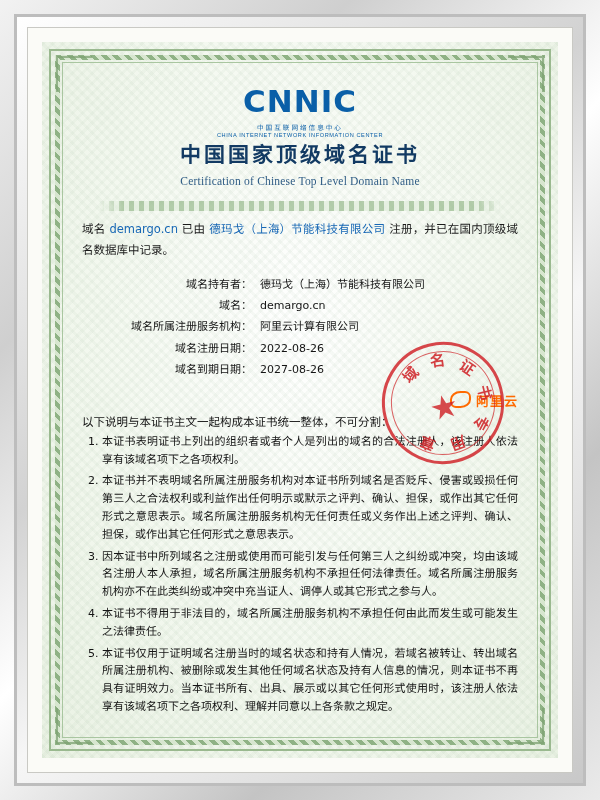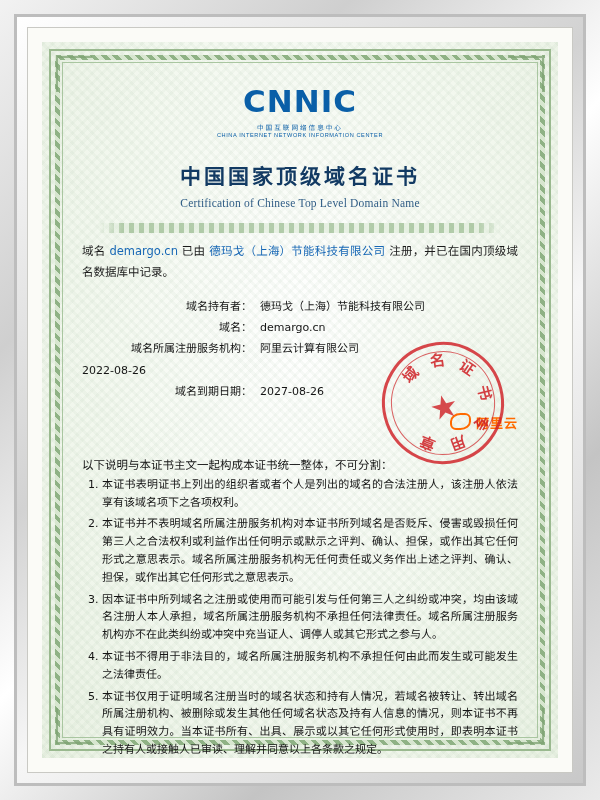--- a/index.html
+++ b/index.html
@@ -106,21 +106,20 @@
   .logo-sub {
     margin-top: 5px;
     font-size: 5.6px;
     letter-spacing: .6px;
     color: #0a5fa8;
   }
   .logo-sub .cn { font-size: 6.6px; letter-spacing: 2px; }
 
   
   .title-cn {
-    margin-top: 22px;
     text-align: center;
     font-size: 21px;
     font-weight: bold;
     letter-spacing: 3px;
     color: #123a63;
     font-family: "DejaVu Sans", sans-serif;
   }
   .title-en {
     margin-top: 7px;
     text-align: center;
@@ -165,21 +164,21 @@
   .info-label {
     width: 170px;
     text-align: right;
     padding-right: 8px;
     white-space: nowrap;
   }
   .info-value { white-space: nowrap; }
 
   
   .terms-head {
-    margin-top: 24px;
+    margin-top: 3px;
     font-size: 11.5px;
     color: #141414;
     font-family: "DejaVu Sans", sans-serif;
   }
   ol.terms {
     margin: 4px 0 0 0;
     padding-left: 20px;
     font-size: 11px;
     line-height: 1.62;
     color: #141414;
@@ -295,39 +294,40 @@
             </div>
             <div class="info-row">
               <div class="info-label">域名：</div>
               <div class="info-value">demargo.cn</div>
             </div>
             <div class="info-row">
               <div class="info-label">域名所属注册服务机构：</div>
               <div class="info-value">阿里云计算有限公司</div>
             </div>
             <div class="info-row">
+              <div class="info-label">域名注册日期：</div>
               <div class="info-value">2022-08-26</div>
             </div>
             <div class="info-row">
               <div class="info-label">域名到期日期：</div>
               <div class="info-value">2027-08-26</div>
             </div>
           </div>
 
           <div class="aliyun">
             <span class="mark"></span><span>阿里云</span>
           </div>
 
           <div class="terms-head">以下说明与本证书主文一起构成本证书统一整体，不可分割：</div>
           <ol class="terms">
             <li>本证书表明证书上列出的组织者或者个人是列出的域名的合法注册人，该注册人依法享有该域名项下之各项权利。</li>
             <li>本证书并不表明域名所属注册服务机构对本证书所列域名是否贬斥、侵害或毁损任何第三人之合法权利或利益作出任何明示或默示之评判、确认、担保，或作出其它任何形式之意思表示。域名所属注册服务机构无任何责任或义务作出上述之评判、确认、担保，或作出其它任何形式之意思表示。</li>
             <li>因本证书中所列域名之注册或使用而可能引发与任何第三人之纠纷或冲突，均由该域名注册人本人承担，域名所属注册服务机构不承担任何法律责任。域名所属注册服务机构亦不在此类纠纷或冲突中充当证人、调停人或其它形式之参与人。</li>
             <li>本证书不得用于非法目的，域名所属注册服务机构不承担任何由此而发生或可能发生之法律责任。</li>
-            <li>本证书仅用于证明域名注册当时的域名状态和持有人情况，若域名被转让、转出域名所属注册机构、被删除或发生其他任何域名状态及持有人信息的情况，则本证书不再具有证明效力。当本证书所有、出具、展示或以其它任何形式使用时，即表明本证书之持有人或接触人已审读、理解并同意以上各条款之规定。</li>
+            <li>本证书仅用于证明域名注册当时的域名状态和持有人情况，若域名被转让、转出域名所属注册机构、被删除或发生其他任何域名状态及持有人信息的情况，则本证书不再具有证明效力。当本证书所有、出具、展示或以其它任何形式使用时，该注册人依法享有该域名项下之各项权利、理解并同意以上各条款之规定。</li>
           </ol>
 
         </div>
 
         <div class="seal">
           <div class="seal-ring"></div>
           <div class="seal-ring inner"></div>
           <div class="seal-star">★</div>
           <div class="seal-text" id="seal-text">
               <span style="transform: translate(-25.2374px, -36.0427px) rotate(-35deg) translate(-50%, -50%);">域</span>

